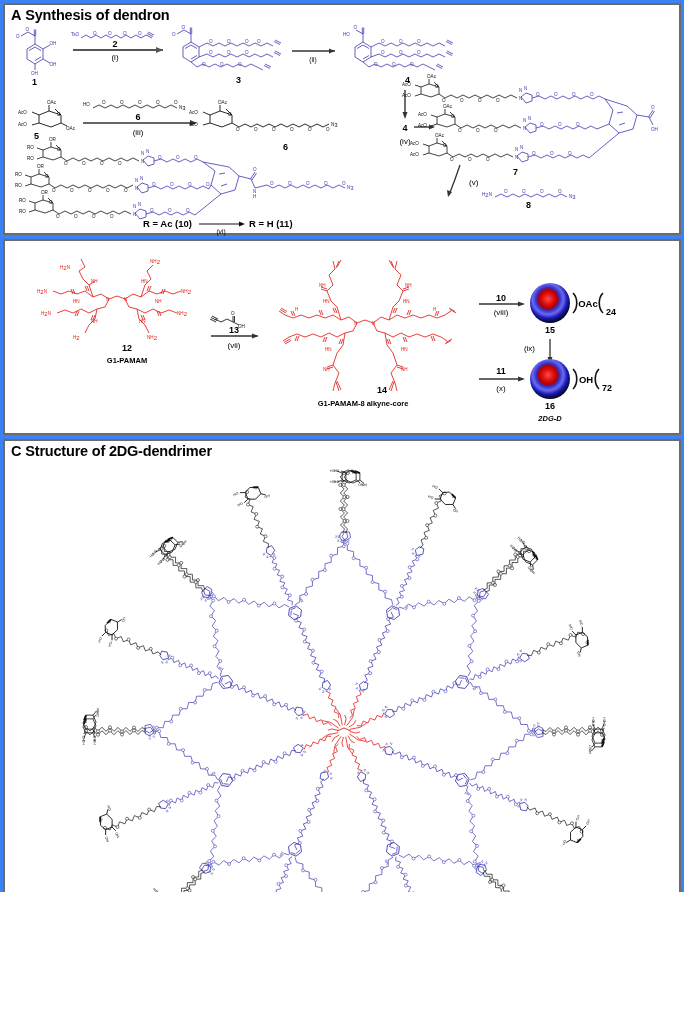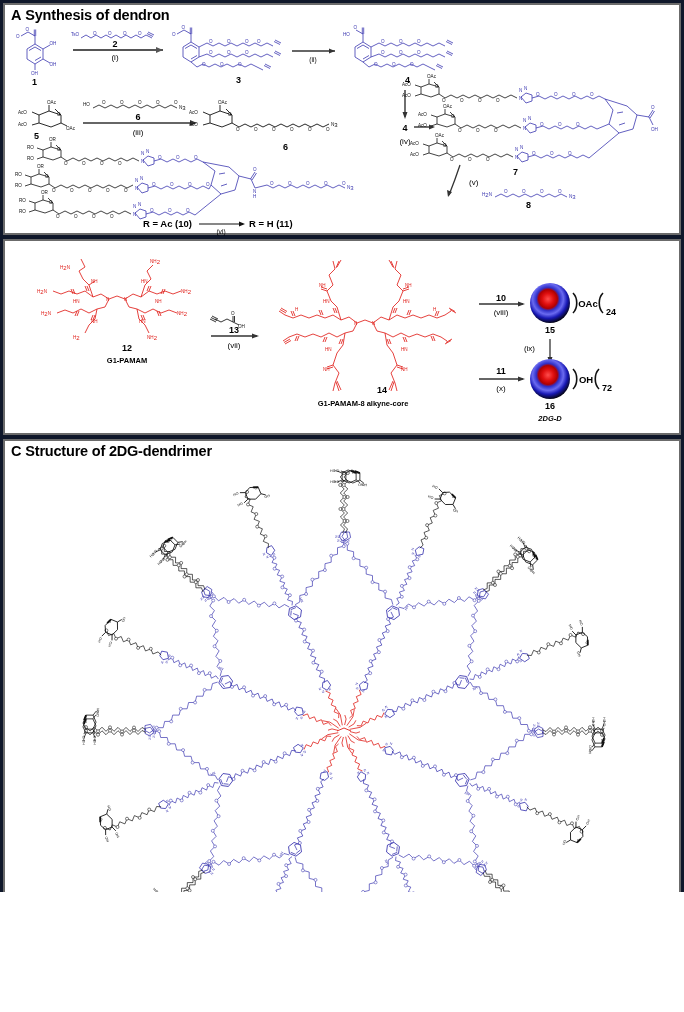--- a/index.html
+++ b/index.html
@@ -1,17 +1,17 @@
 <!DOCTYPE html>
 <html><head>
 <meta charset="utf-8">
 <style>
   html,body{margin:0;padding:0;background:#fff;}
   body{font-family:"Liberation Sans",sans-serif;}
-  #page{position:relative;width:684px;height:892px;background:#0f172a;overflow:hidden;}
+  #page{position:relative;width:684px;height:892px;background:#3b82f6;overflow:hidden;}
   .panel{position:absolute;border:2px solid #6b6b6b;background:#fff;box-sizing:border-box;}
   .panel-title{position:absolute;left:6px;top:2px;font-size:14.5px;font-weight:bold;color:#000;letter-spacing:-0.2px;white-space:nowrap;}
   .panel-title .ltr{margin-right:4px;}
   .stage{position:absolute;left:0;top:0;width:100%;height:100%;}
   svg{display:block;overflow:visible;}
   .blue{stroke:#3b37b0;fill:none;}
   .blk{stroke:#111;fill:none;}
   .red{stroke:#e0201b;fill:none;}
   text{font-family:"Liberation Sans",sans-serif;}
   .lblk{fill:#111;font-size:4.6px;}

